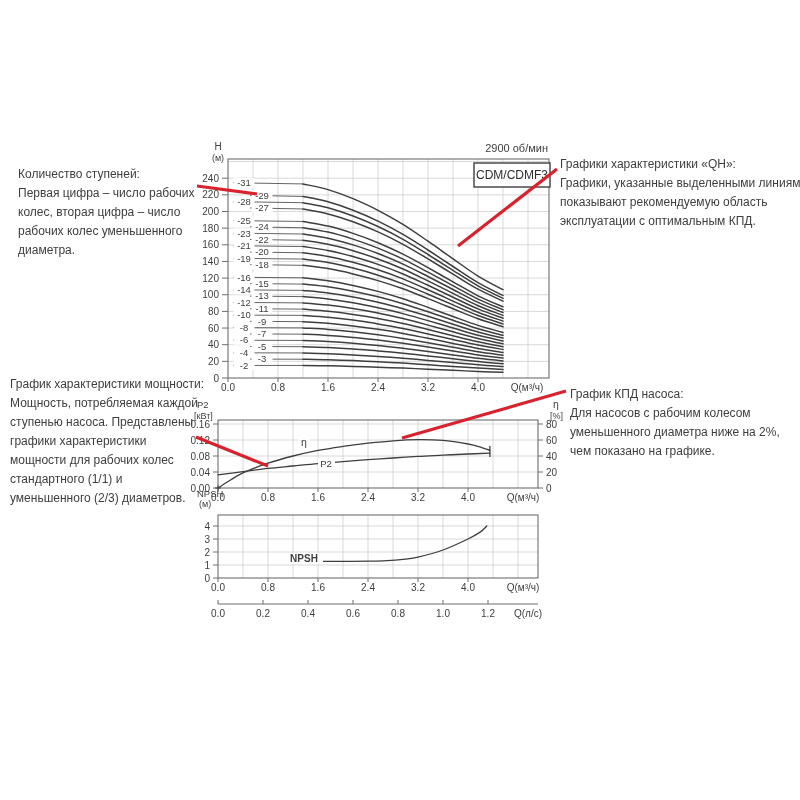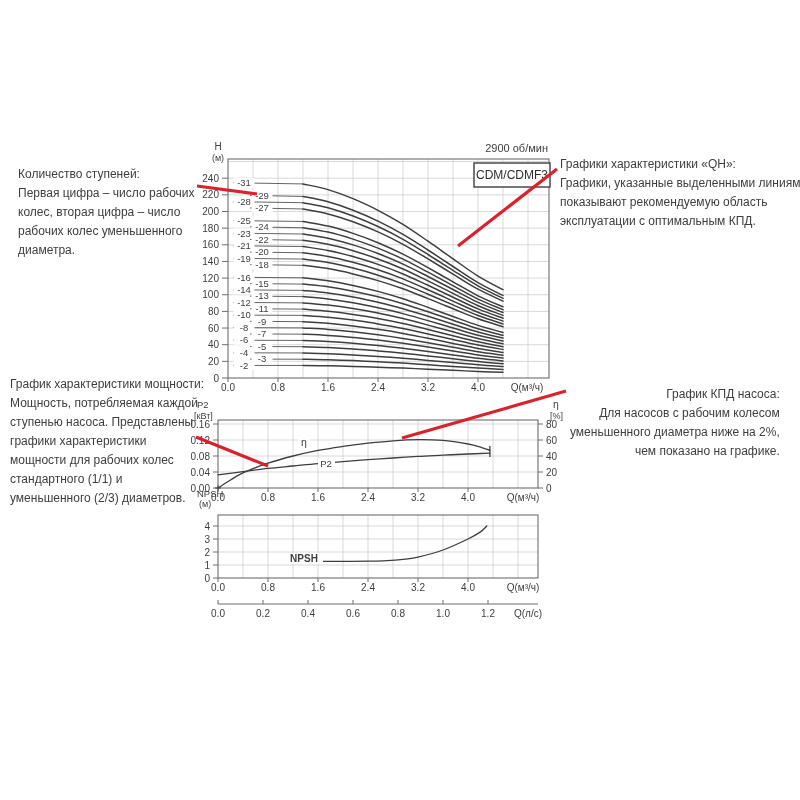--- a/index.html
+++ b/index.html
@@ -21,21 +21,21 @@
 Графики, указанные выделенными линиями,
 показывают рекомендуемую область
 эксплуатации с оптимальным КПД.</div>
   <div class="note" style="left:10px;top:375px;">График характеристики мощности:
 Мощность, потребляемая каждой
 ступенью насоса. Представлены
 графики характеристики
 мощности для рабочих колес
 стандартного (1/1) и
 уменьшенного (2/3) диаметров.</div>
-  <div class="note" style="left:570px;top:385px;text-align:right;">График КПД насоса:
+  <div class="note" style="left:570px;top:385px;">График КПД насоса:
 Для насосов с рабочим колесом
 уменьшенного диаметра ниже на 2%,
 чем показано на графике.</div>
 
   <svg id="charts" width="800" height="800">
       <g>
         <line x1="253" y1="159" x2="253" y2="378" stroke="#cfcfcf" stroke-width="0.8"></line>
         <line x1="278" y1="159" x2="278" y2="378" stroke="#cfcfcf" stroke-width="0.8"></line>
         <line x1="303" y1="159" x2="303" y2="378" stroke="#cfcfcf" stroke-width="0.8"></line>
         <line x1="328" y1="159" x2="328" y2="378" stroke="#cfcfcf" stroke-width="0.8"></line>

